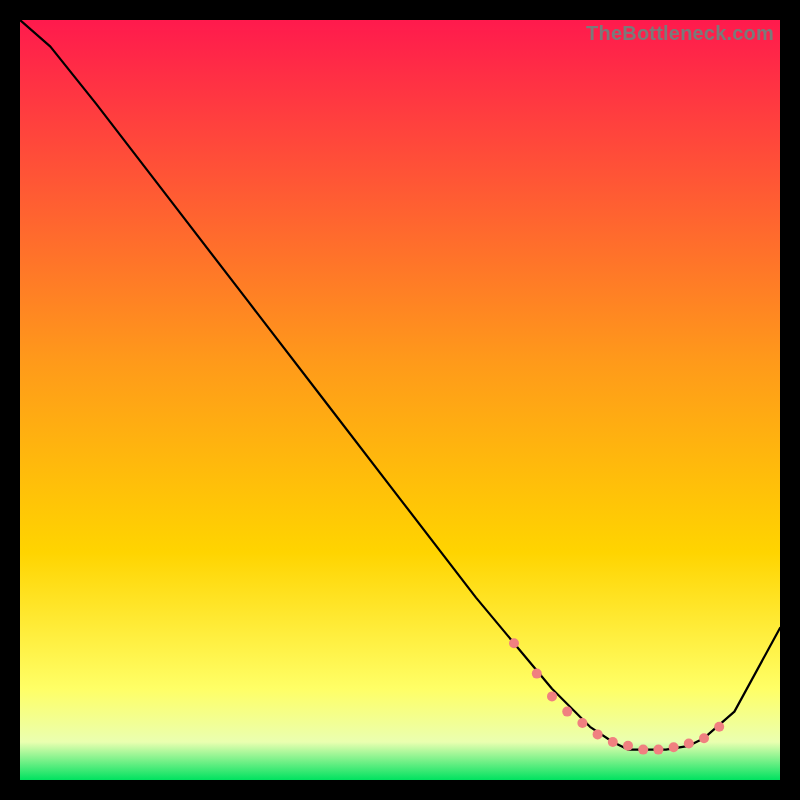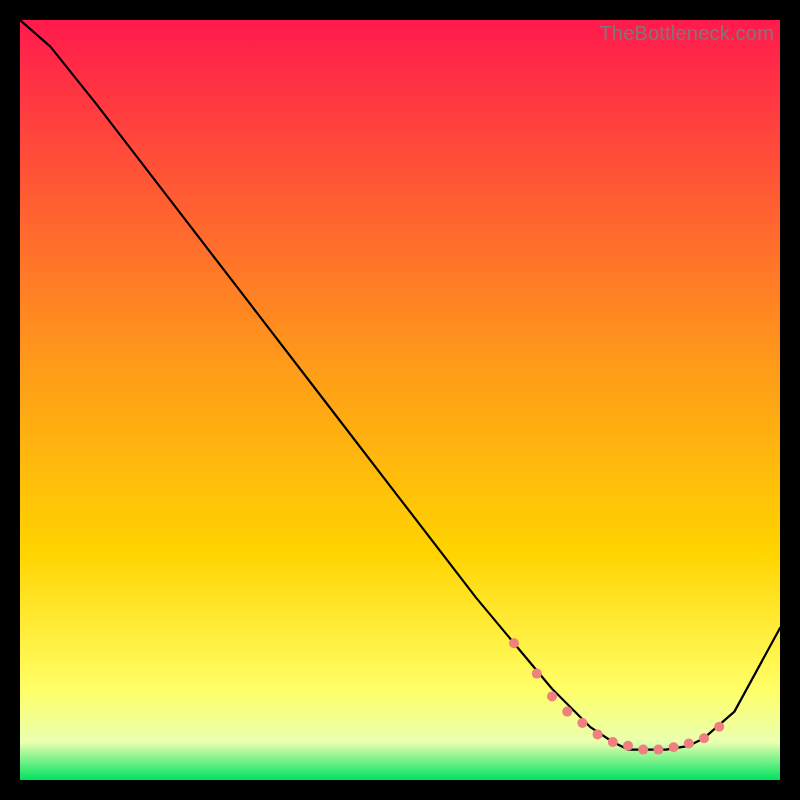--- a/index.html
+++ b/index.html
@@ -25,21 +25,21 @@
     top: 0;
     width: 760px;
     height: 760px;
   }
   .watermark {
     position: absolute;
     top: 2px;
     right: 6px;
     color: #7a7a7a;
     font-size: 20px;
-    font-weight: 400;
+    font-weight: 700;
     letter-spacing: 0.2px;
     user-select: none;
   }
   svg { display: block; }
 </style>
 </head>
 <body>
 
 <div class="frame">
   <svg class="plot" viewBox="0 0 760 760">

